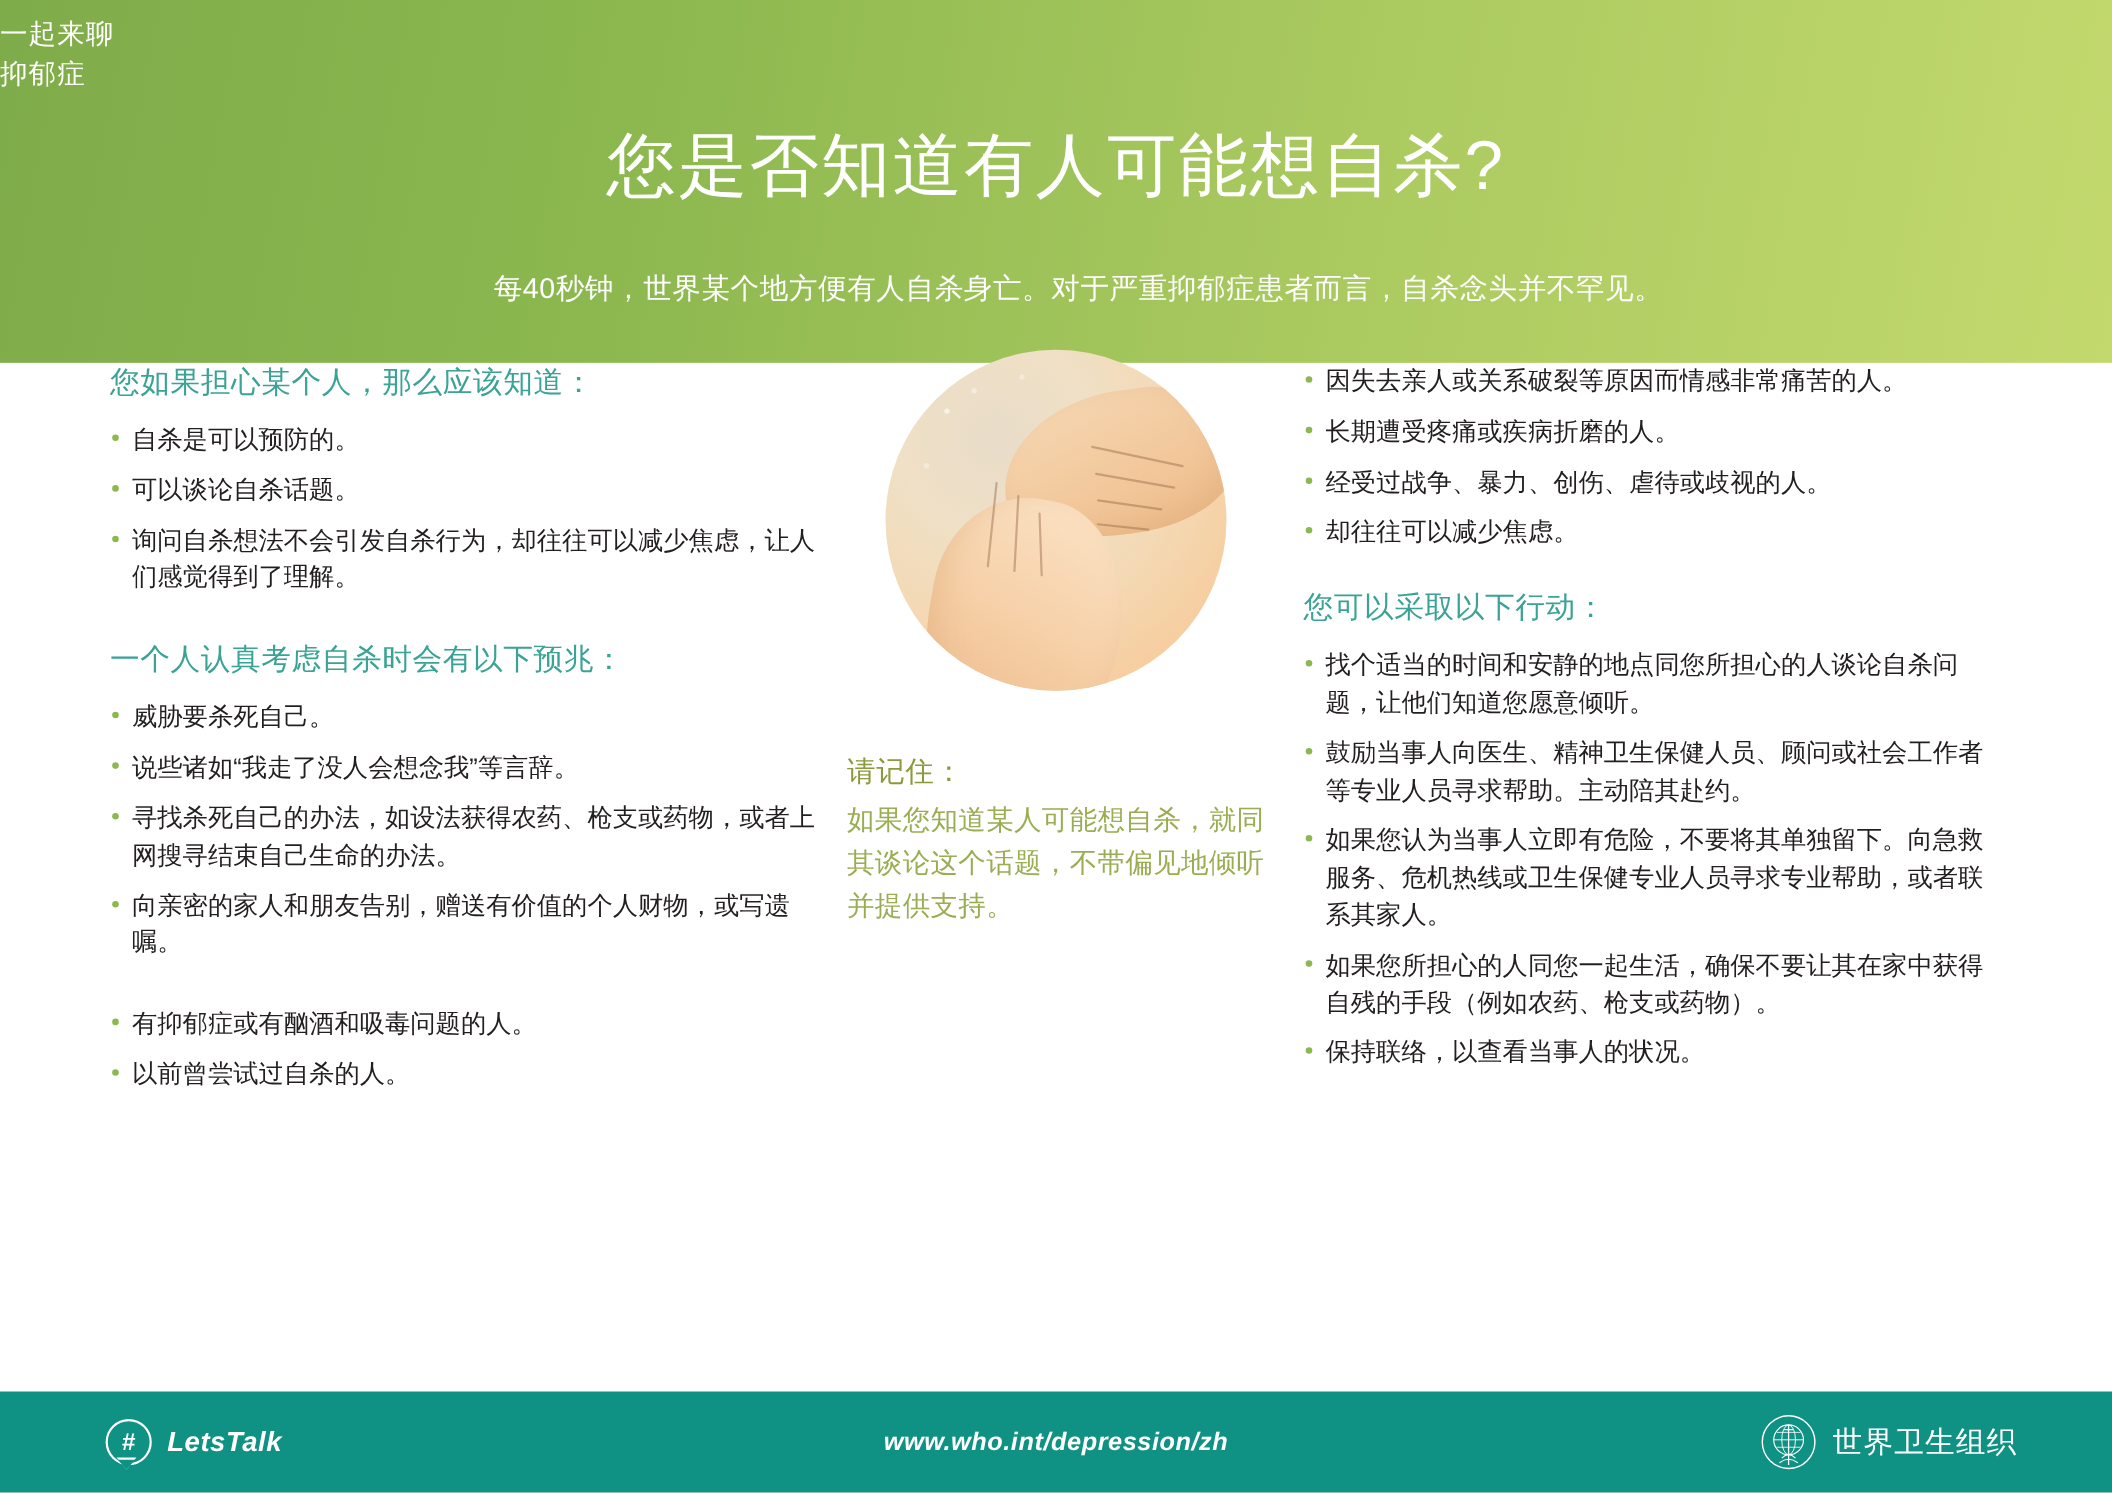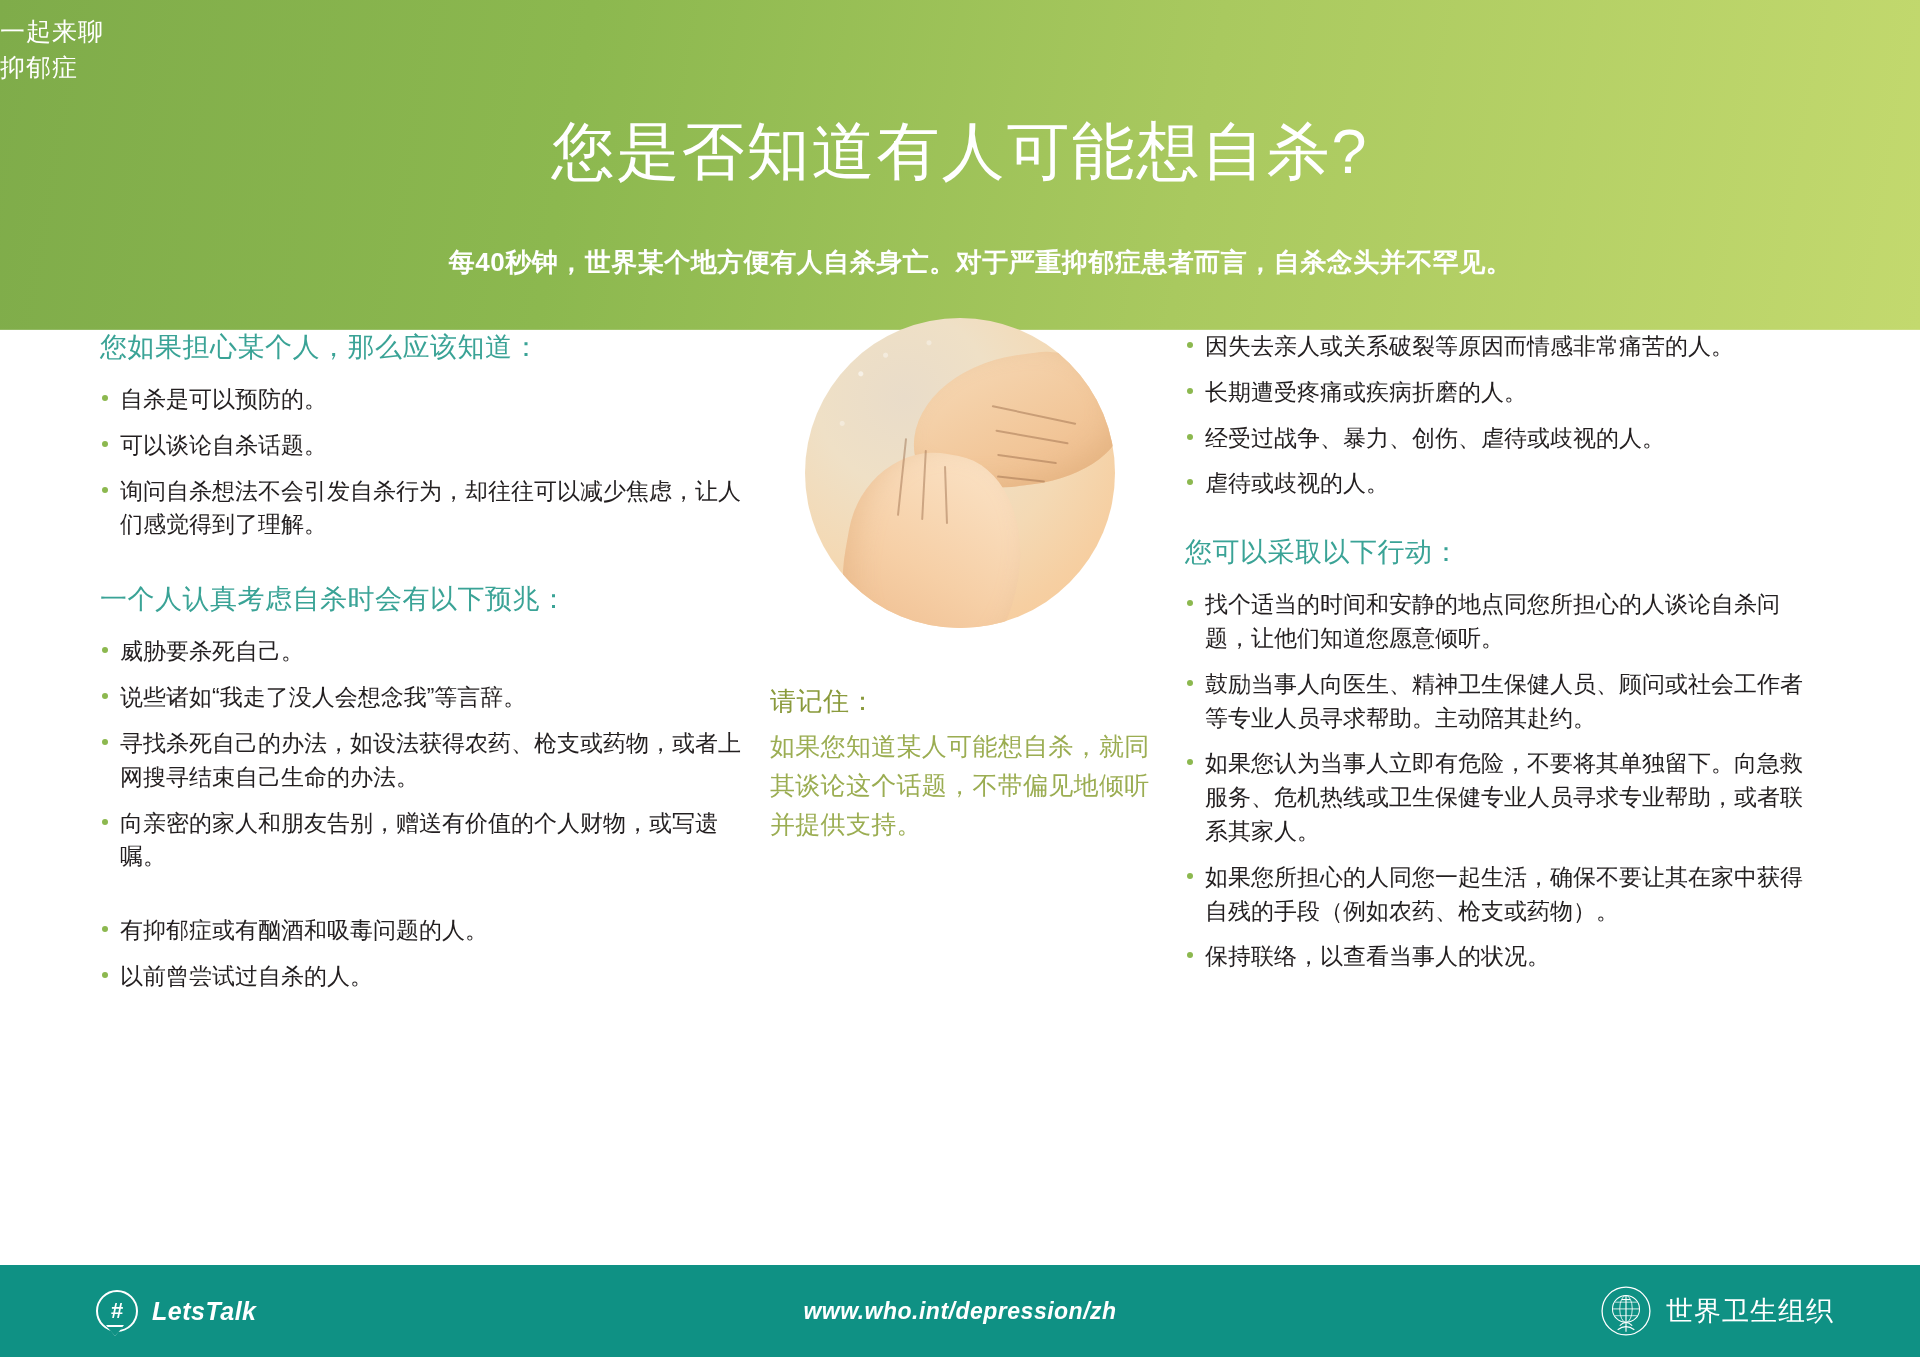--- a/index.html
+++ b/index.html
@@ -55,21 +55,21 @@
     font-weight: 400;
   }
   .subhead {
     position: absolute;
     top: 245px;
     left: 0; right: 0;
     text-align: center;
     color: #ffffff;
     font-size: 26px;
     letter-spacing: 0.5px;
-    font-weight: 700;
+    font-weight: 400;
     padding-left: 41px;
   }
 
   
   .body-area {
     position: absolute;
     left: 0; top: 330px;
     width: 1920px;
     height: 935px;
     background: #ffffff;
@@ -314,21 +314,21 @@
       </div>
     </div>
 
     <div class="col col-right">
 
       <div class="block-gap-sm">
         <ul class="bullets">
           <li><span class="dot"></span><span>因失去亲人或关系破裂等原因而情感非常痛苦的人。</span></li>
           <li><span class="dot"></span><span>长期遭受疼痛或疾病折磨的人。</span></li>
           <li><span class="dot"></span><span>经受过战争、暴力、创伤、虐待或歧视的人。</span></li>
-          <li><span class="dot"></span><span>虐待或歧视的人。</span></li>
+          <li><span class="dot"></span><span>却往往可以减少焦虑。</span></li>
         </ul>
       </div>
 
       <div class="block">
         <h2 class="sec-title">您可以采取以下行动：</h2>
         <ul class="bullets">
           <li><span class="dot"></span><span>找个适当的时间和安静的地点同您所担心的人谈论自杀问题，让他们知道您愿意倾听。</span></li>
           <li><span class="dot"></span><span>鼓励当事人向医生、精神卫生保健人员、顾问或社会工作者等专业人员寻求帮助。主动陪其赴约。</span></li>
           <li><span class="dot"></span><span>如果您认为当事人立即有危险，不要将其单独留下。向急救服务、危机热线或卫生保健专业人员寻求专业帮助，或者联系其家人。</span></li>
           <li><span class="dot"></span><span>如果您所担心的人同您一起生活，确保不要让其在家中获得自残的手段（例如农药、枪支或药物）。</span></li>

